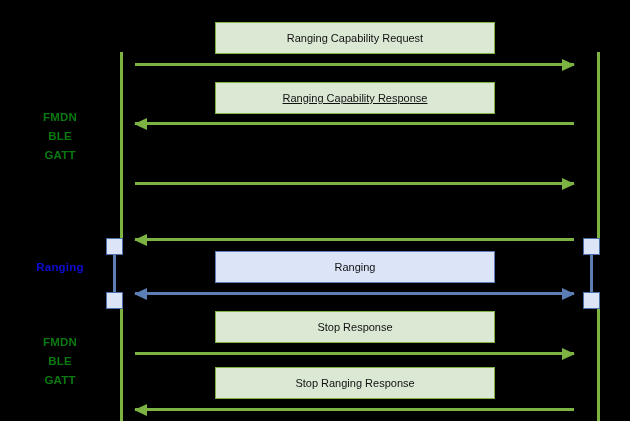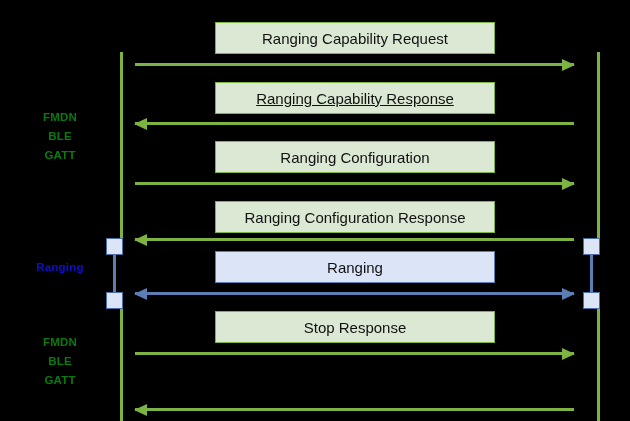--- a/index.html
+++ b/index.html
@@ -44,21 +44,21 @@
   
   .msg-box {
     position: absolute;
     left: 215px;
     width: 280px;
     height: 32px;
     box-sizing: border-box;
     display: flex;
     align-items: center;
     justify-content: center;
-    font-size: 15px;
+    font-size: 11px;
     color: #111111;
   }
   .msg-box.green {
     background: #dbe8d4;
     border: 1px solid #7cb342;
   }
   .msg-box.blue {
     background: #dbe5f7;
     border: 1px solid #5b7fb5;
   }
@@ -140,26 +140,24 @@
   <div class="msg-box green" style="top:22px;">Ranging Capability Request</div>
   <div class="arrow green" style="left:135px; top:63px; width:439px;">
     <span class="head right-green"></span>
   </div>
 
   <div class="msg-box green" style="top:82px;text-decoration:underline;">Ranging Capability Response</div>
   <div class="arrow green" style="left:135px; top:122px; width:439px;">
     <span class="head left-green"></span>
   </div>
 
-  <div class="msg-box green" style="top:141px;">Ranging Configuration</div>
   <div class="arrow green" style="left:135px; top:182px; width:439px;">
     <span class="head right-green"></span>
   </div>
 
-  <div class="msg-box green" style="top:201px;">Ranging Configuration Response</div>
   <div class="arrow green" style="left:135px; top:238px; width:439px;">
     <span class="head left-green"></span>
   </div>
 
   <div class="msg-box blue" style="top:251px;">Ranging</div>
   <div class="arrow blue" style="left:135px; top:292px; width:439px;">
     <span class="head left-blue"></span>
     <span class="head right-blue"></span>
   </div>
 
@@ -169,17 +167,18 @@
 
   <div class="act-bar" style="left:590px; top:246px; height:56px;"></div>
   <div class="act-box" style="left:583px; top:238px;"></div>
   <div class="act-box" style="left:583px; top:292px;"></div>
 
   <div class="msg-box green" style="top:311px;">Stop Response</div>
   <div class="arrow green" style="left:135px; top:352px; width:439px;">
     <span class="head right-green"></span>
   </div>
 
+  <div class="msg-box green" style="top:367px;">Stop Ranging Response</div>
   <div class="arrow green" style="left:135px; top:408px; width:439px;">
     <span class="head left-green"></span>
   </div>
 
 </div>
 
 </body></html>

